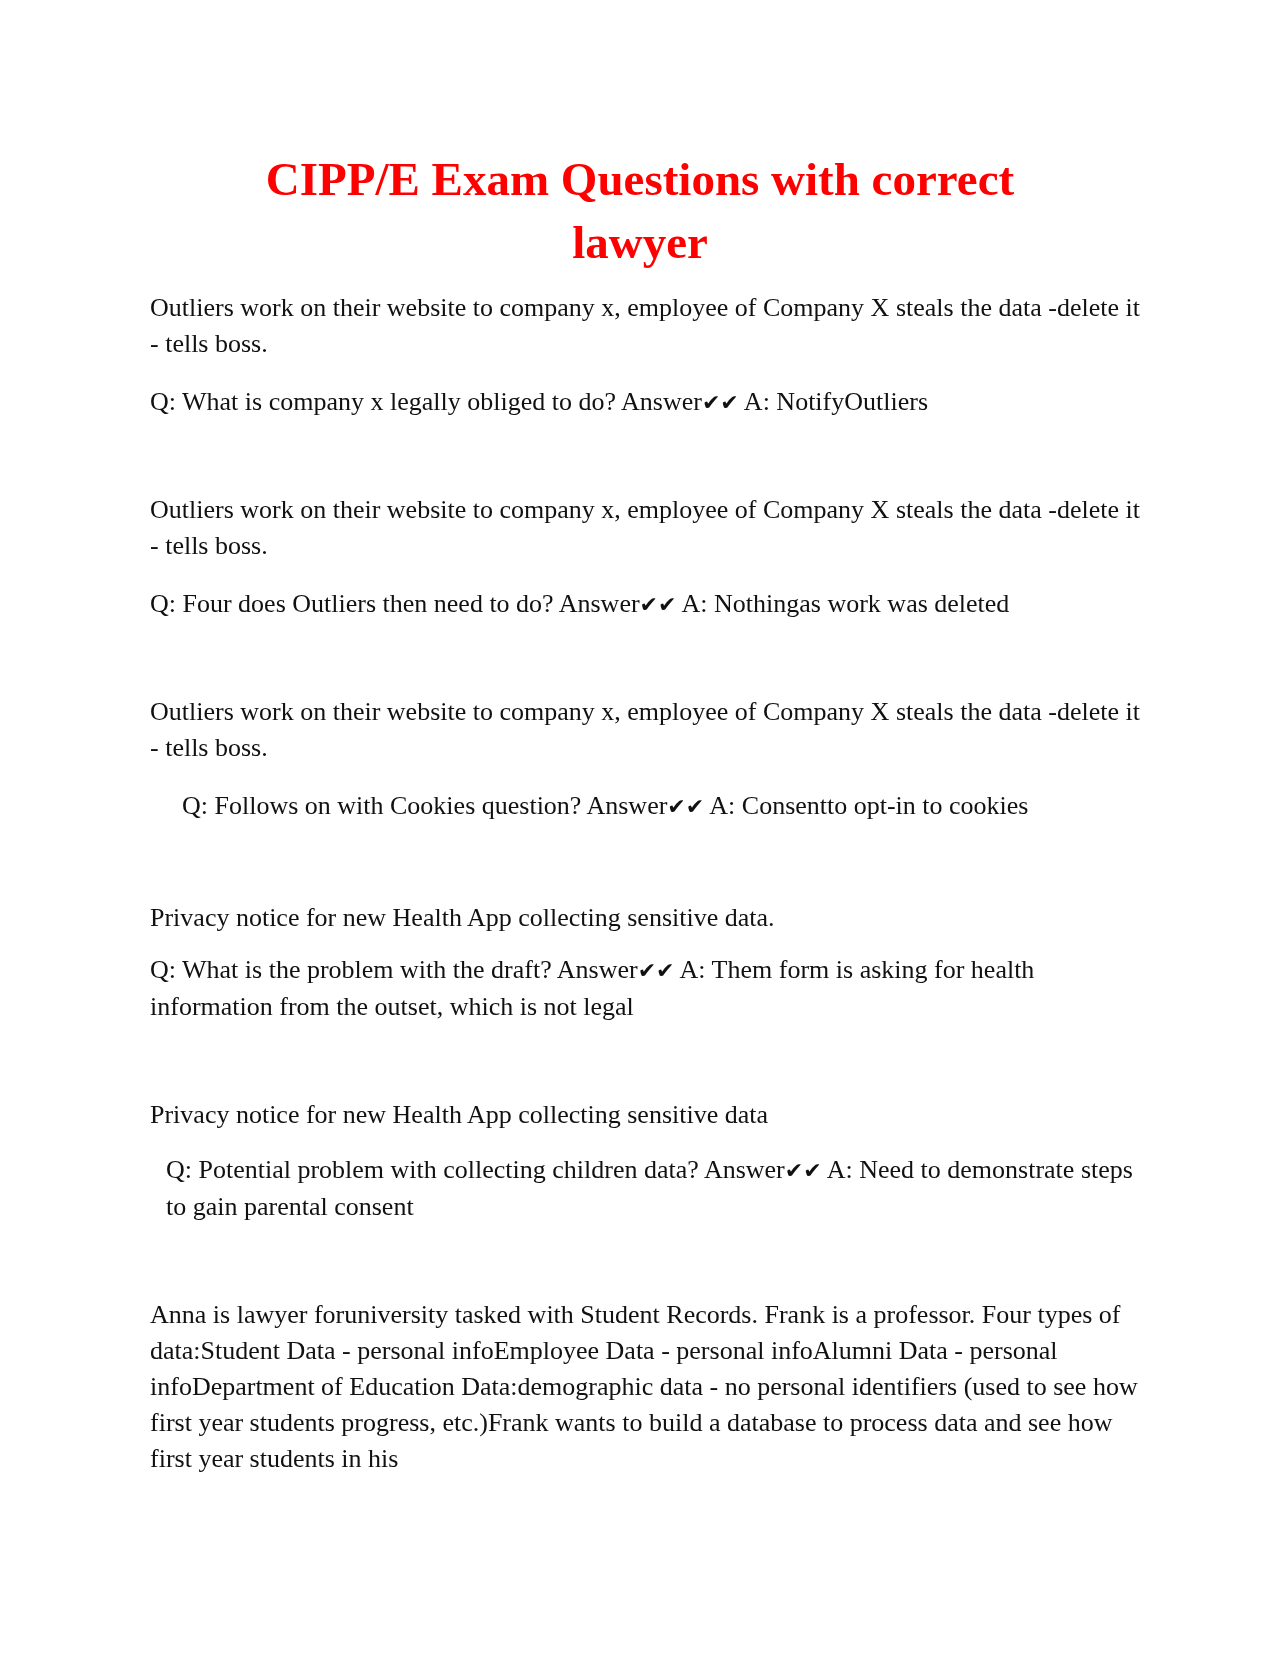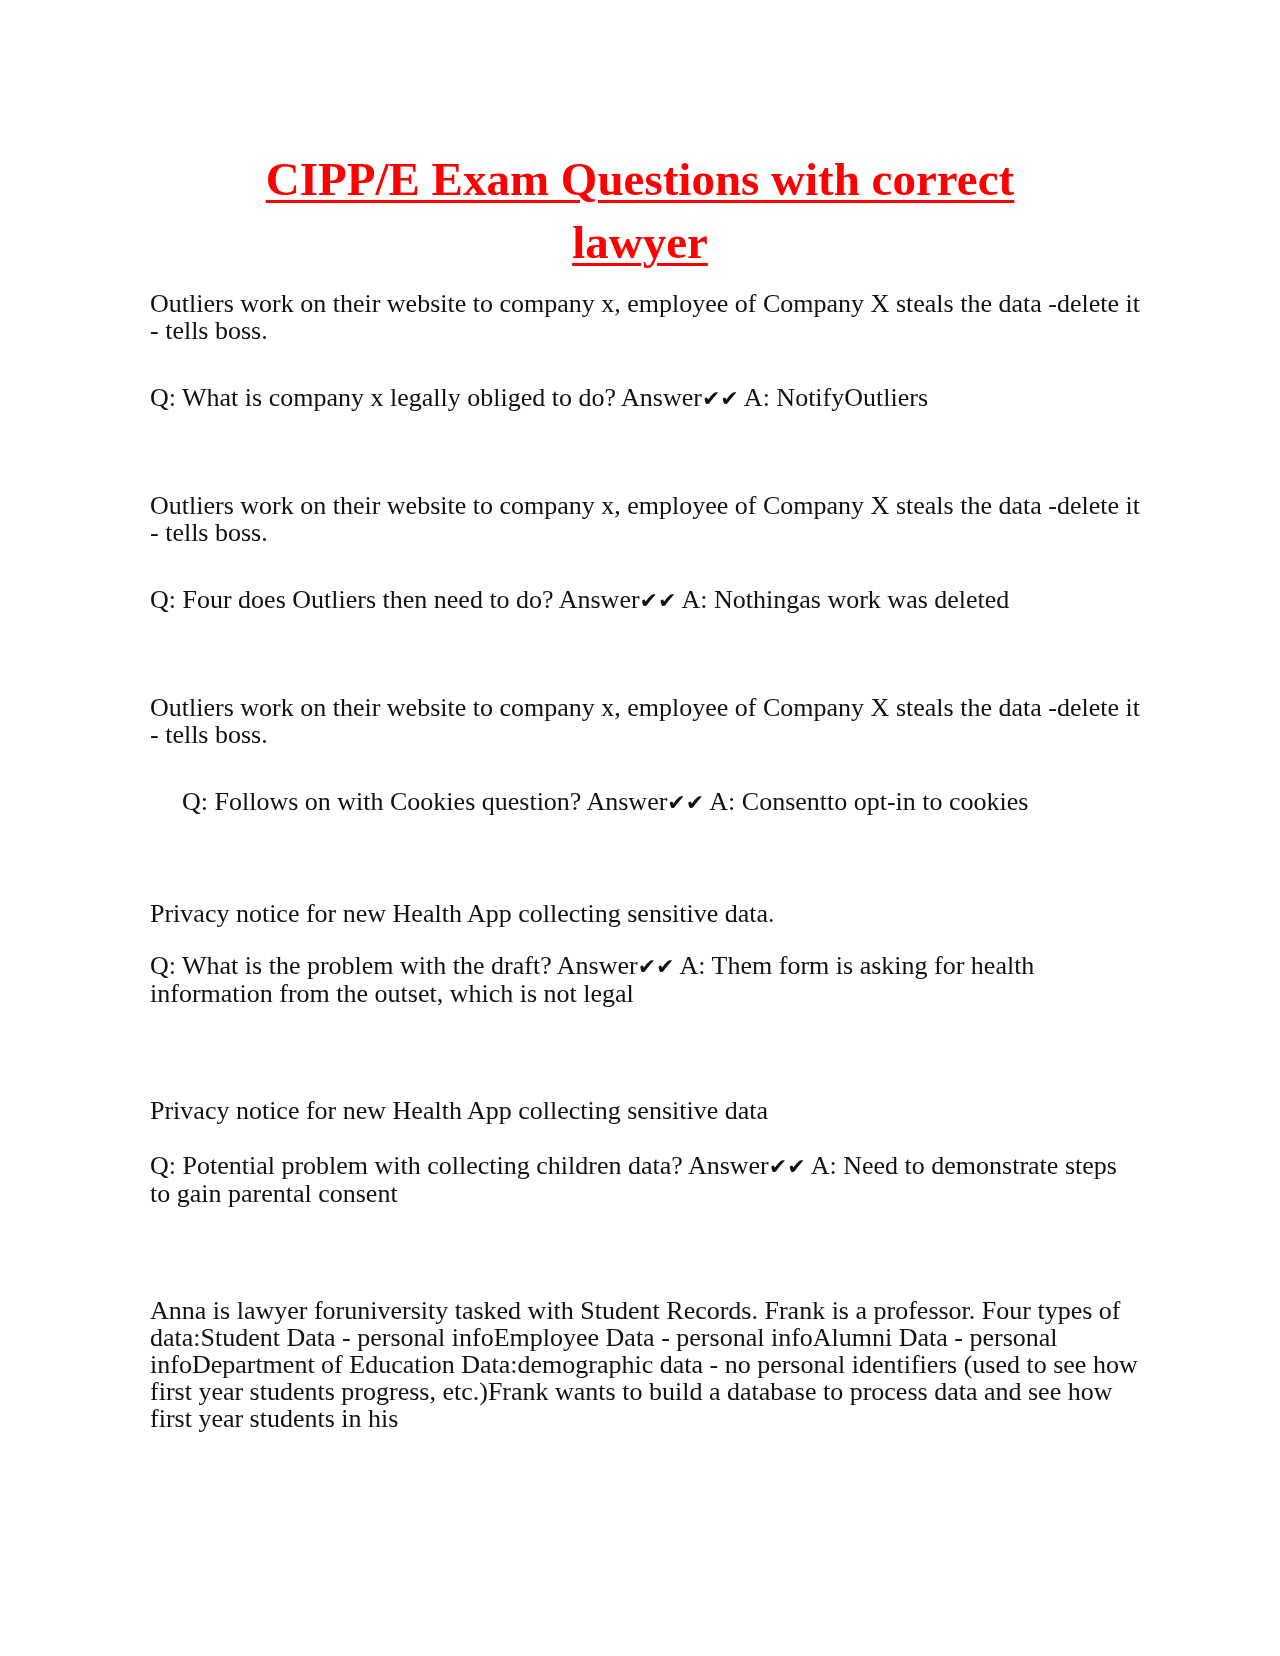--- a/index.html
+++ b/index.html
@@ -2,22 +2,22 @@
 <html><head>
 <meta charset="utf-8">
 <style>
   html, body { margin: 0; padding: 0; background: #ffffff; }
   body { width: 1280px; height: 1656px; position: relative; overflow: hidden;
          font-family: "Liberation Serif", "DejaVu Serif", serif; color: #111111; }
   .page { position: absolute; left: 0; top: 0; width: 1280px; height: 1656px; }
   .title { position: absolute; left: 0; width: 1280px; text-align: center;
            color: #ff0000; font-weight: bold; font-size: 47px; line-height: 63px;
            top: 148px; }
-  .title span { text-decoration: underline; text-decoration-thickness: 3px; text-underline-offset: 5px; }
-  .para { position: absolute; left: 150px; width: 990px; font-size: 26px; line-height: 27px; }
+  .title span { text-decoration-thickness: 3px; text-underline-offset: 5px; }
+  .para { position: absolute; left: 150px; width: 990px; font-size: 26px; line-height: 36px; }
   .check { font-family: "DejaVu Sans", sans-serif; font-size: 22px; }
 </style>
 </head>
 <body>
 
 <div class="page">
   <div class="title">
     <span>CIPP/E Exam Questions with correct</span><br>
     <span>lawyer</span>
   </div>
@@ -36,18 +36,18 @@
   <div class="para" style="top:788px;margin-left:32px;">
     <span>Q: Follows on with Cookies question? Answer</span><span class="check">✔✔</span><span> A: Consentto opt-in to cookies</span>
   </div>
 
   <div class="para" style="top:900px;">Privacy notice for new Health App collecting sensitive data.</div>
   <div class="para" style="top:1097px;">Privacy notice for new Health App collecting sensitive data</div>
 
   <div class="para" style="top:952px;">
     <span>Q: What is the problem with the draft? Answer</span><span class="check">✔✔</span><span> A: Them form is asking for health information from the outset, which is not legal</span>
   </div>
-  <div class="para" style="top:1152px;">
+  <div class="para" style="top:1152px;margin-left:16px;">
     <span>Q: Potential problem with collecting children data? Answer</span><span class="check">✔✔</span><span> A: Need to demonstrate steps to gain parental consent</span>
   </div>
 
   <div class="para" style="top:1297px;">Anna is lawyer foruniversity tasked with Student Records. Frank is a professor. Four types of data:Student Data - personal infoEmployee Data - personal infoAlumni Data - personal infoDepartment of Education Data:demographic data - no personal identifiers (used to see how first year students progress, etc.)Frank wants to build a database to process data and see how first year students in his</div>
 </div>
 
 </body></html>

